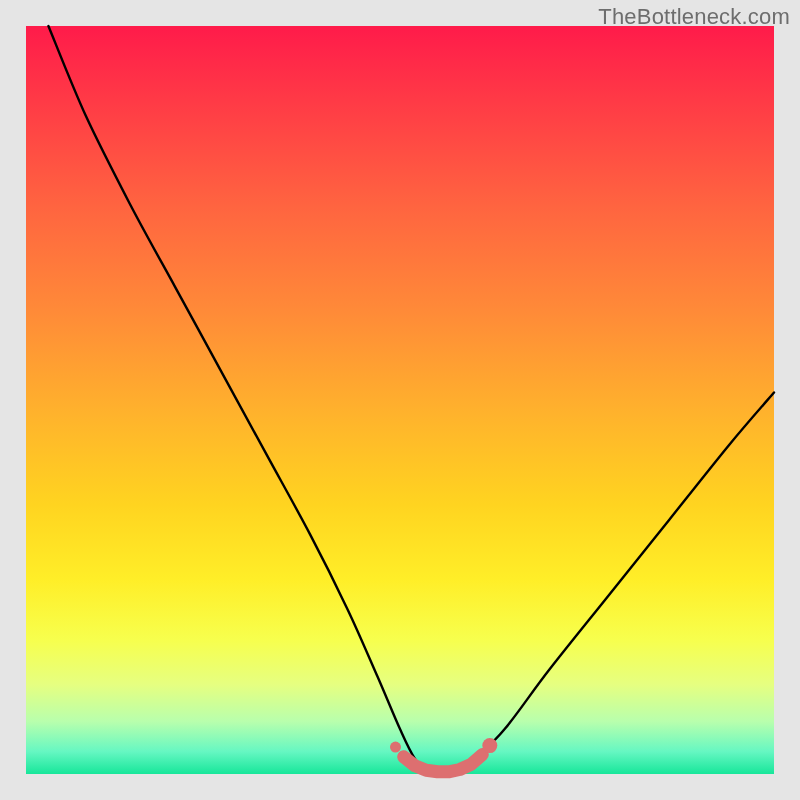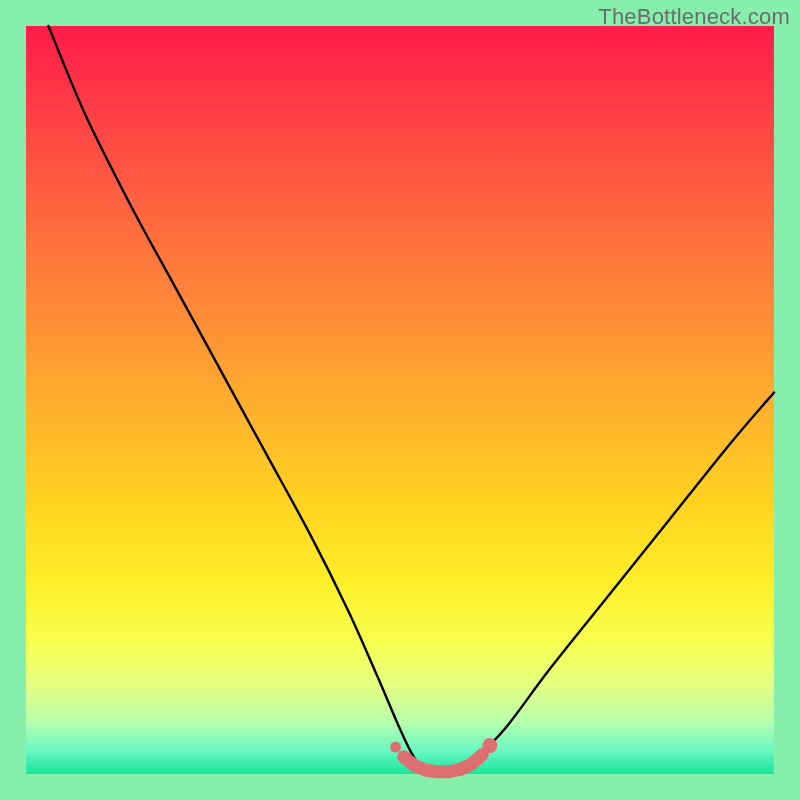--- a/index.html
+++ b/index.html
@@ -10,21 +10,21 @@
     overflow: hidden;
     background: #000;
     font-family: Arial, Helvetica, sans-serif;
   }
   .frame {
     position: absolute;
     left: 0;
     top: 0;
     width: 800px;
     height: 800px;
-    background: #86efac;
+    background: #e5e5e5;
   }
   .plot {
     position: absolute;
     left: 26px;
     top: 26px;
     width: 748px;
     height: 748px;
     
     background: linear-gradient(to bottom,
       #ff1b4a 0%,

